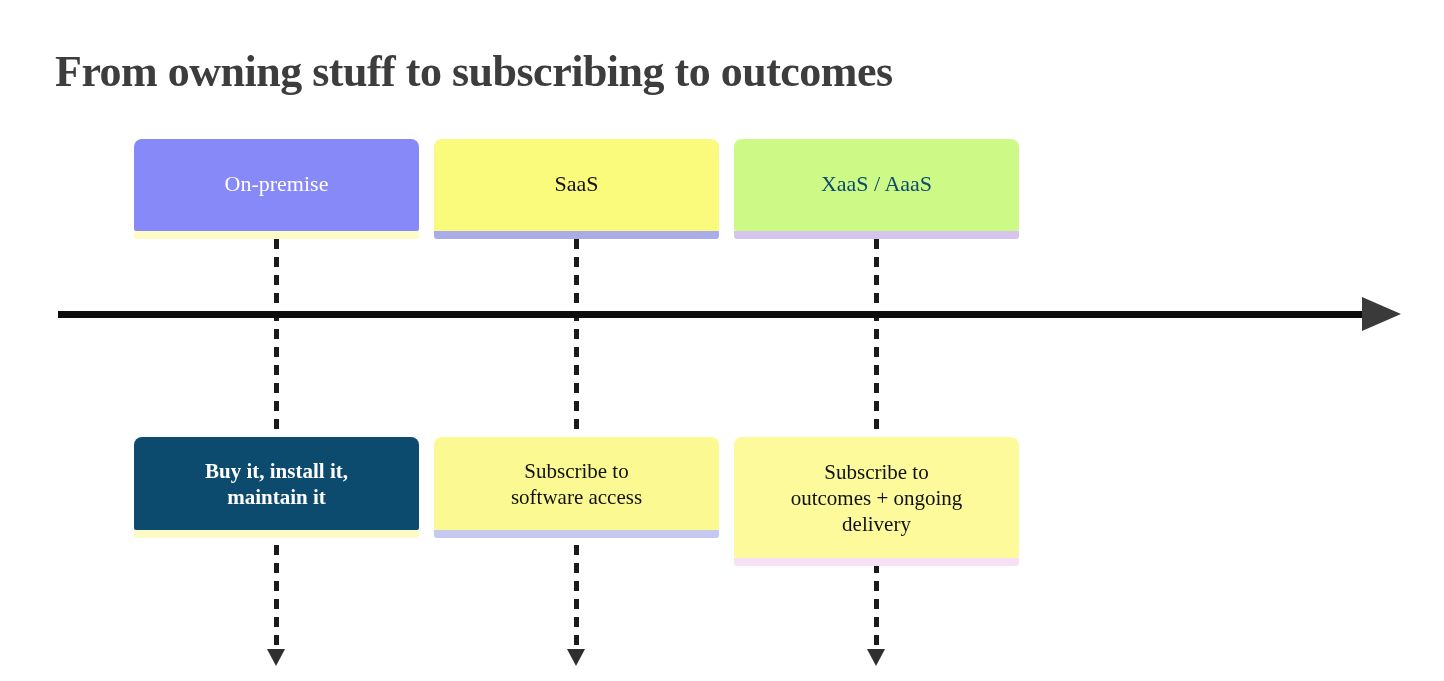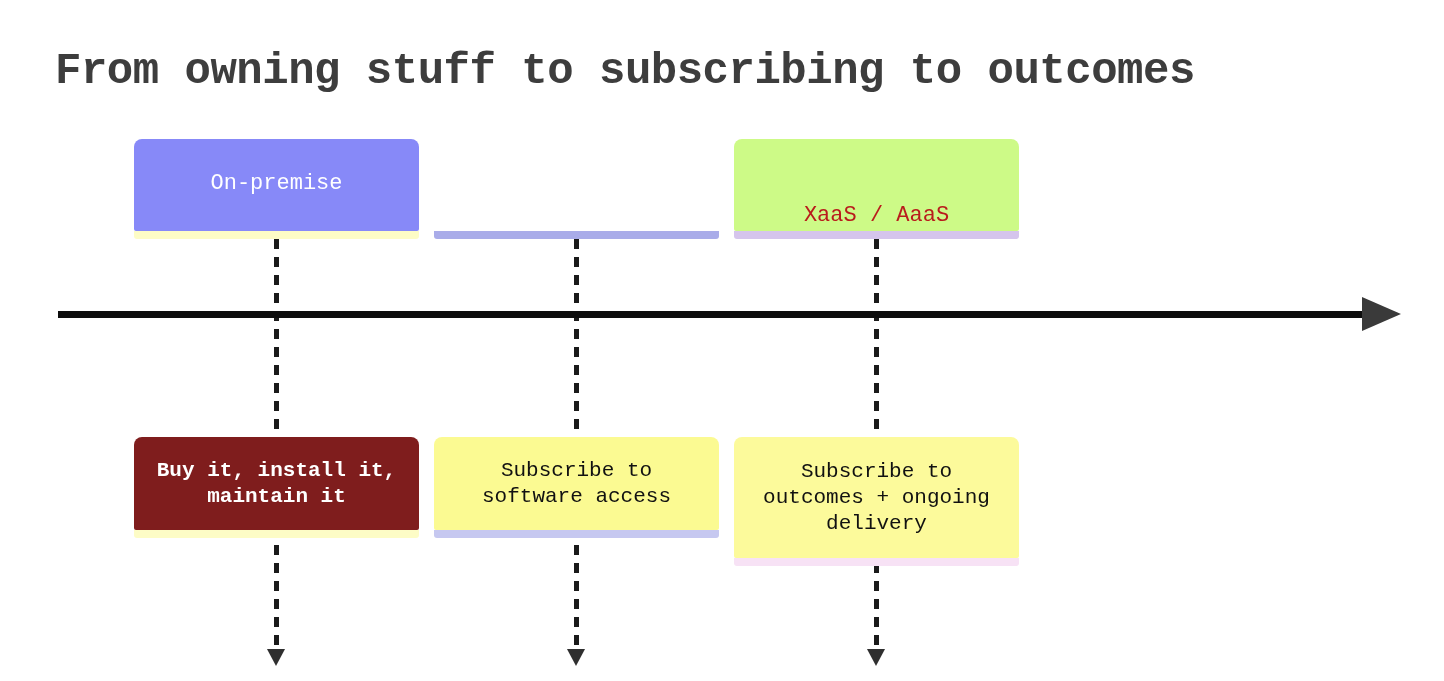--- a/index.html
+++ b/index.html
@@ -2,21 +2,21 @@
 <html><head>
 <meta charset="utf-8">
 <style>
   html, body { margin: 0; padding: 0; background: #ffffff; }
   .canvas {
     position: relative;
     width: 1444px;
     height: 681px;
     background: #ffffff;
     overflow: hidden;
-    font-family: Liberation Mono, monospace;
+    font-family: Liberation Serif, serif;
   }
   .title {
     position: absolute;
     left: 55px;
     top: 46px;
     margin: 0;
     font-size: 44px;
     font-weight: 700;
     letter-spacing: -0.5px;
     color: #3d3d3d;
@@ -109,43 +109,46 @@
 
   <h1 class="title">From owning stuff to subscribing to outcomes</h1>
 
   <div class="col col-0">
     <div class="dash-line"></div>
     <div class="dash-arrowhead"></div>
     <div class="box box-top" style="background: rgb(135, 137, 248);">
       <span class="box-label" style="color: rgb(255, 255, 255);">On-premise</span>
     </div>
     <div class="strip strip-top" style="background: rgb(253, 252, 198);"></div>
-    <div class="box box-bottom" style="background: #7f1d1d;">
+    <div class="box box-bottom" style="background: #0c4a6e;">
       <span class="box-label" style="color: rgb(255, 255, 255);">Buy it, install it,
 maintain it</span>
     </div>
     <div class="strip strip-bottom" style="background: rgb(253, 252, 198);"></div>
   </div>
 
   <div class="col col-1">
     <div class="dash-line"></div>
     <div class="dash-arrowhead"></div>
+    <div class="box box-top" style="background: rgb(250, 250, 125);">
+      <span class="box-label" style="color: rgb(17, 17, 17);">SaaS</span>
+    </div>
     <div class="strip strip-top" style="background: rgb(169, 172, 233);"></div>
     <div class="box box-bottom" style="background: rgb(251, 250, 146);">
       <span class="box-label" style="color: rgb(17, 17, 17);">Subscribe to
 software access</span>
     </div>
     <div class="strip strip-bottom" style="background: rgb(198, 200, 240);"></div>
   </div>
 
   <div class="col col-2">
     <div class="dash-line"></div>
     <div class="dash-arrowhead"></div>
     <div class="box box-top" style="background: rgb(205, 250, 135);">
-      <span class="box-label" style="color: #b91c1c; margin-top: 32px;">XaaS / AaaS</span>
+      <span class="box-label" style="color: #0c4a6e;">XaaS / AaaS</span>
     </div>
     <div class="strip strip-top" style="background: rgb(213, 197, 236);"></div>
     <div class="box box-bottom" style="background: rgb(252, 250, 155);">
       <span class="box-label" style="color: rgb(17, 17, 17);">Subscribe to
 outcomes + ongoing
 delivery</span>
     </div>
     <div class="strip strip-bottom" style="background: rgb(247, 226, 245);"></div>
   </div>
 

